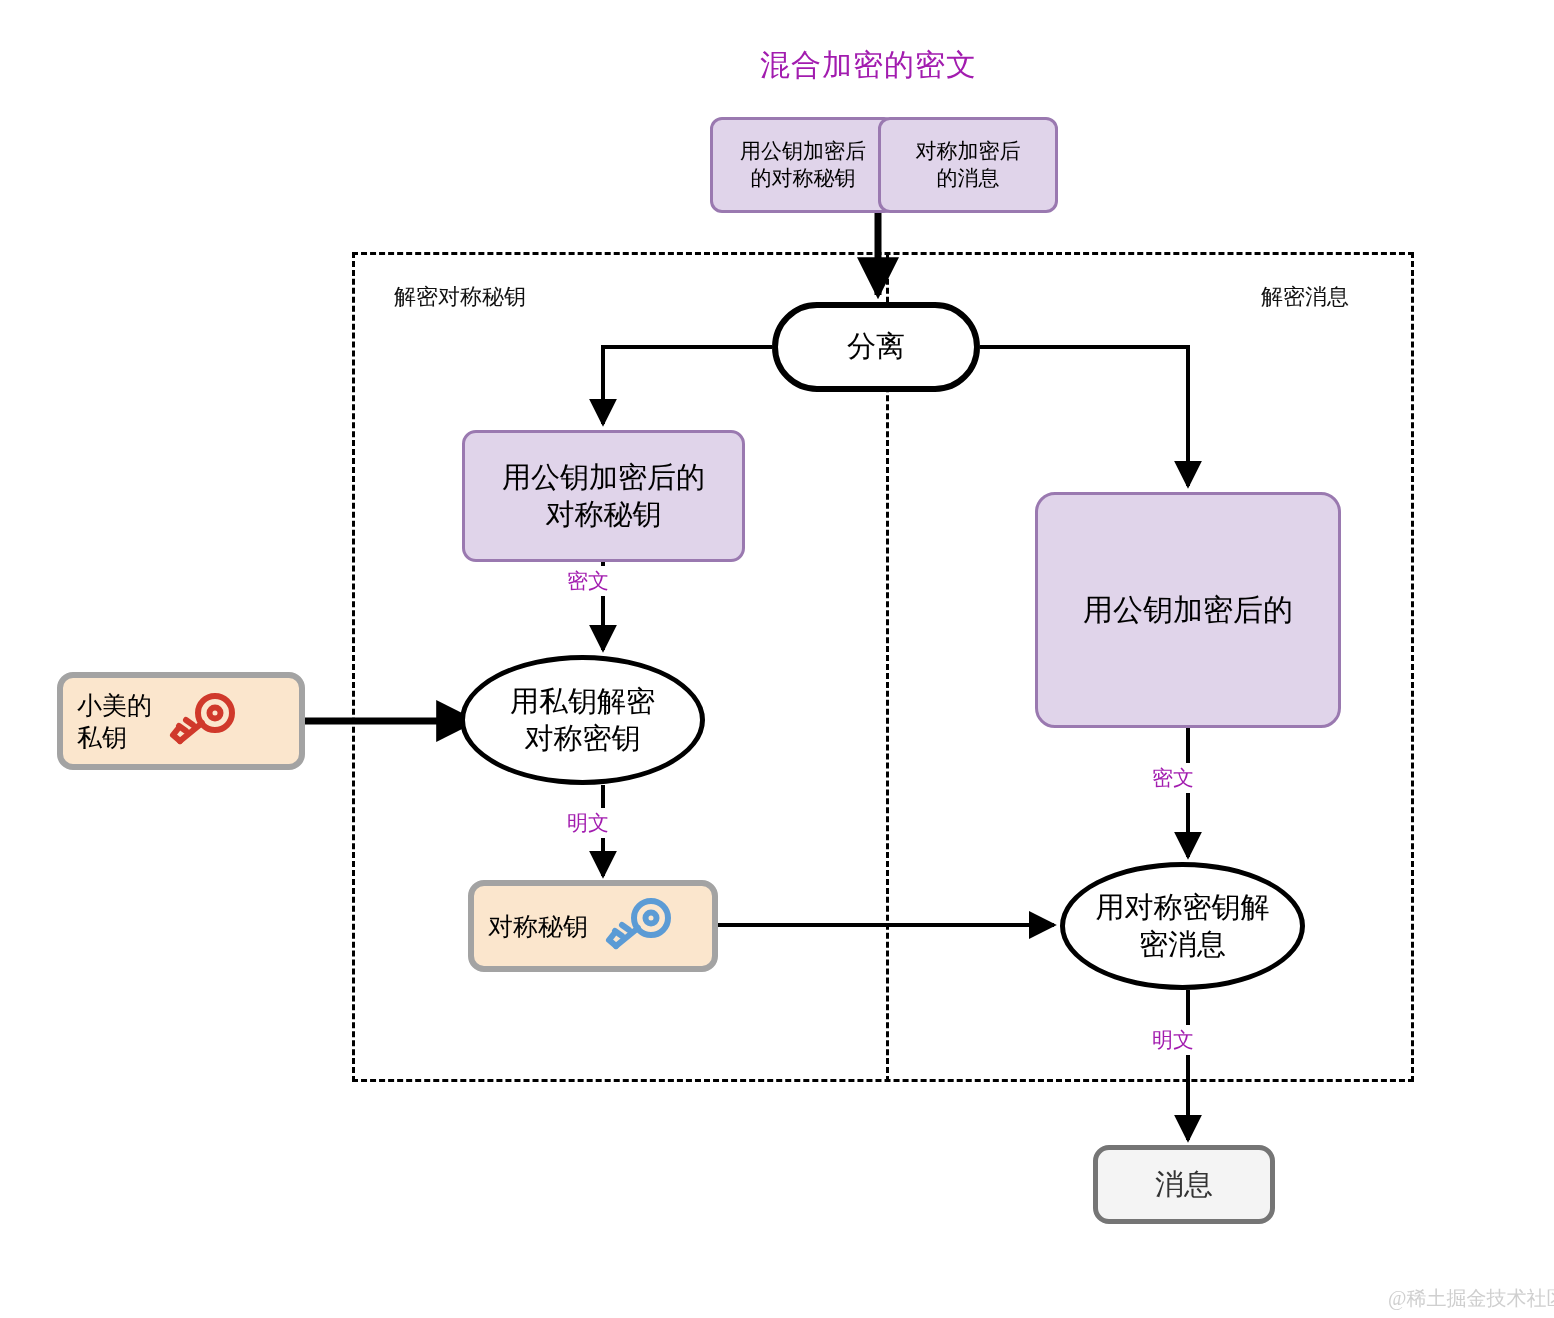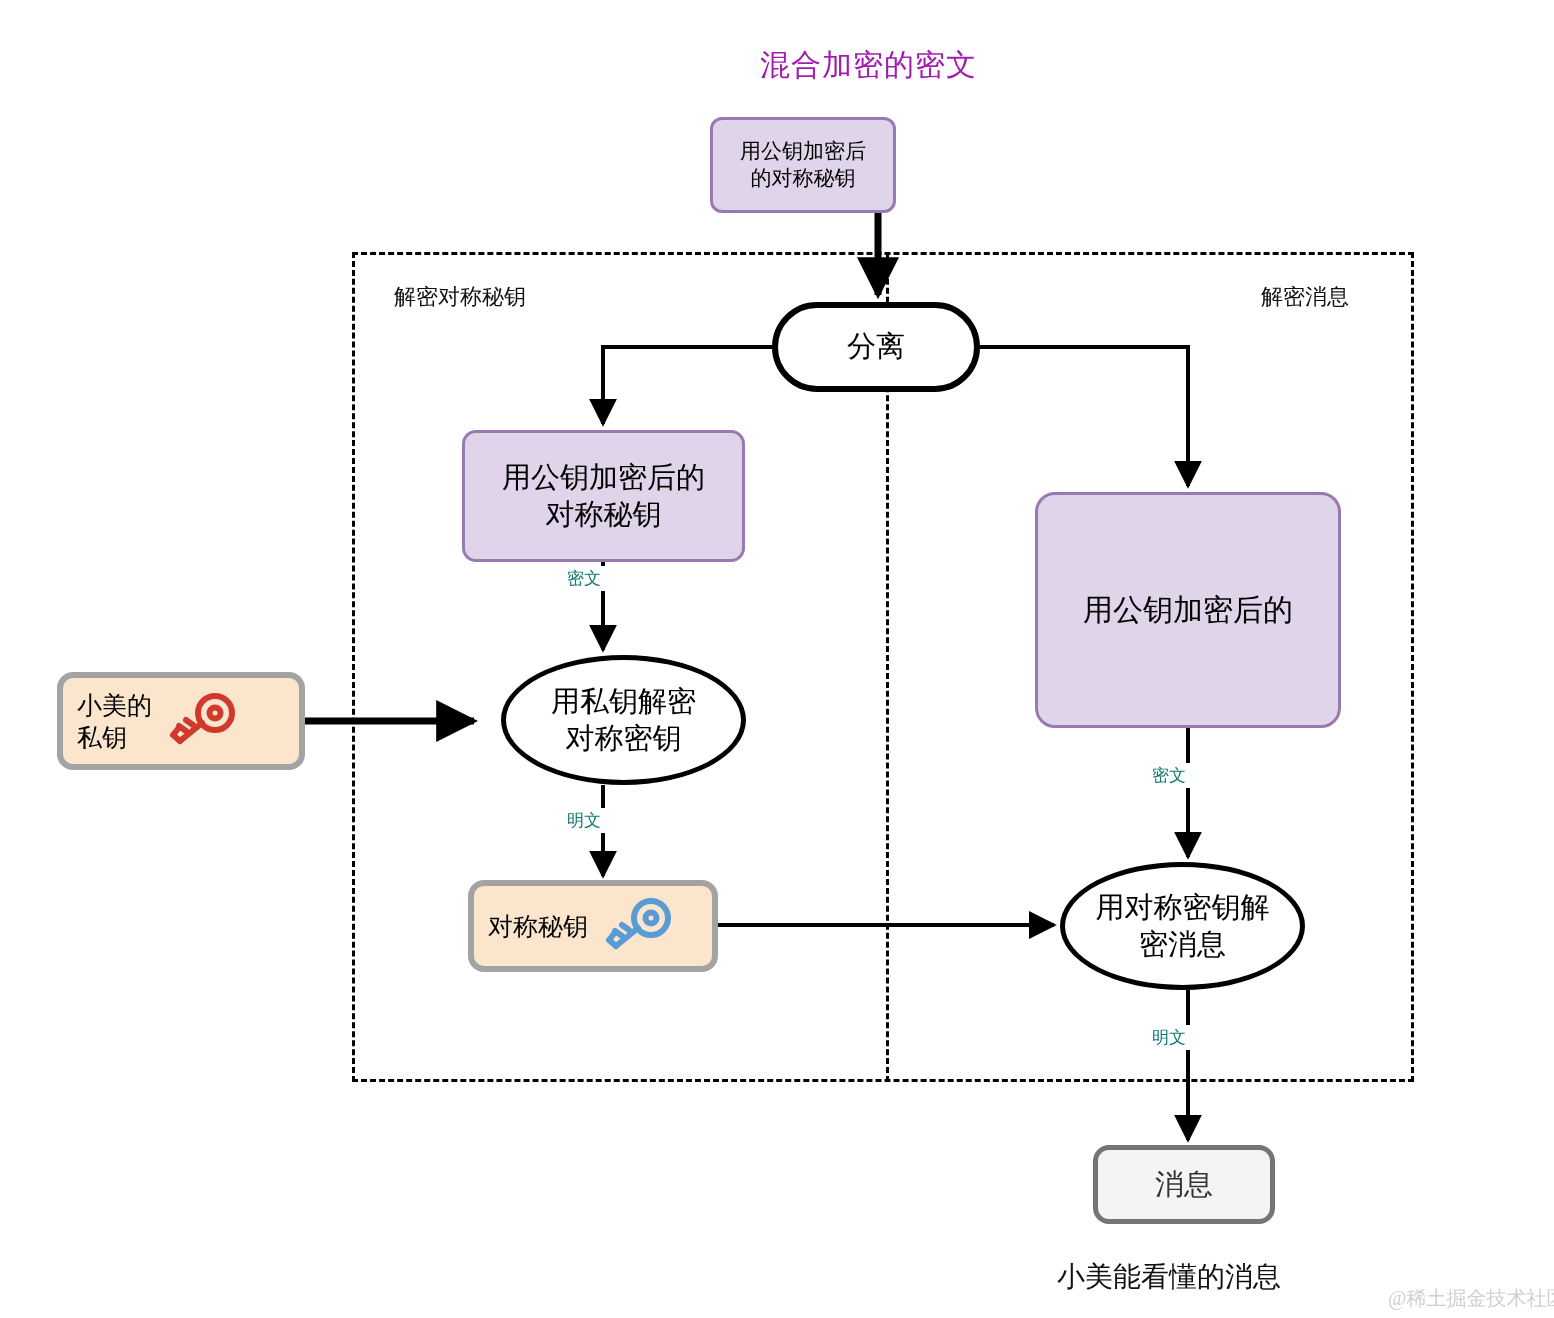--- a/index.html
+++ b/index.html
@@ -127,22 +127,22 @@
   .greybox {
     background: #f4f4f4;
     border: 5px solid #757575;
     border-radius: 16px;
     font-size: 29px;
     color: #333333;
   }
   
   .edge-label {
     position: absolute;
-    font-size: 17px;
-    color: #0f766e;
+    font-size: 21px;
+    color: #a21caf;
     background: #ffffff;
     padding: 1px 5px;
     white-space: nowrap;
   }
   
   .watermark {
     position: absolute;
     font-size: 20px;
     color: #cfcfcf;
     font-family: "Liberation Serif", "DejaVu Serif", serif;
@@ -181,20 +181,22 @@
     <line x1="1188" y1="728" x2="1188" y2="857" stroke="#000000" stroke-width="4" marker-end="url(#arrowThin)"></line>
 
     <line x1="1188" y1="990" x2="1188" y2="1140" stroke="#000000" stroke-width="4" marker-end="url(#arrowThin)"></line>
   </svg>
 
   <div class="title" style="left:760px; top:45px;">混合加密的密文</div>
 
   <div class="node purple purple-small" style="left:710px; top:117px; width:186px; height:96px;">用公钥加密后
 的对称秘钥</div>
 
+  <div class="node purple purple-small" style="left:878px; top:117px; width:180px; height:96px;">对称加密后
+的消息</div>
 
   <div class="group-box" style="left:352px; top:252px; width:1062px; height:830px;"></div>
   <div class="group-divider" style="left:886px; top:252px; height:830px;"></div>
   <div class="group-label" style="left:376px; top:282px;">解密对称秘钥</div>
   <div class="group-label" style="left:1243px; top:282px;text-align:right;">解密消息</div>
 
   <div class="node stadium" style="left:772px; top:302px; width:208px; height:90px;">分离</div>
 
   <div class="node purple purple-mid" style="left:462px; top:430px; width:283px; height:132px;">用公钥加密后的
 对称秘钥</div>
@@ -211,21 +213,21 @@
           <circle cx="53" cy="22" r="5.5"></circle>
           <path d="M 40 32 L 18 50"></path>
           <path d="M 31 34 L 24 29"></path>
           <path d="M 24 40 L 17 35"></path>
           <path d="M 18 50 L 11 44 L 15 39"></path>
         </g>
       </svg>
     </span>
   </div>
 
-  <div class="node ellipse" style="left:501px; top:655px; width:245px; height:130px;">用私钥解密
+  <div class="node ellipse" style="left:460px; top:655px; width:245px; height:130px;">用私钥解密
 对称密钥</div>
 
   <div class="edge-label" style="left:562px; top:808px;">明文</div>
 
   <div class="node keybox" style="left:468px; top:880px; width:250px; height:92px;">
     <span class="kb-label">对称秘钥</span>
     <span class="kb-icon">
       <svg width="76" height="60" viewBox="0 0 76 60" xmlns="http://www.w3.org/2000/svg">
         <g fill="none" stroke="#5b9bd5" stroke-width="6" stroke-linecap="round" stroke-linejoin="round">
           <circle cx="53" cy="22" r="17"></circle>
@@ -243,17 +245,16 @@
 
   <div class="edge-label" style="left:1147px; top:763px;">密文</div>
 
   <div class="node ellipse" style="left:1060px; top:862px; width:245px; height:128px;">用对称密钥解
 密消息</div>
 
   <div class="edge-label" style="left:1147px; top:1025px;">明文</div>
 
   <div class="node greybox" style="left:1093px; top:1145px; width:182px; height:79px;">消息</div>
 
-  <div class="caption" style="left:1057px; top:1258px;">小美能看懂的消息</div>
 
   <div class="watermark" style="left:1388px; top:1285px;">@稀土掘金技术社区</div>
 
 </div>
 
 </body></html>

